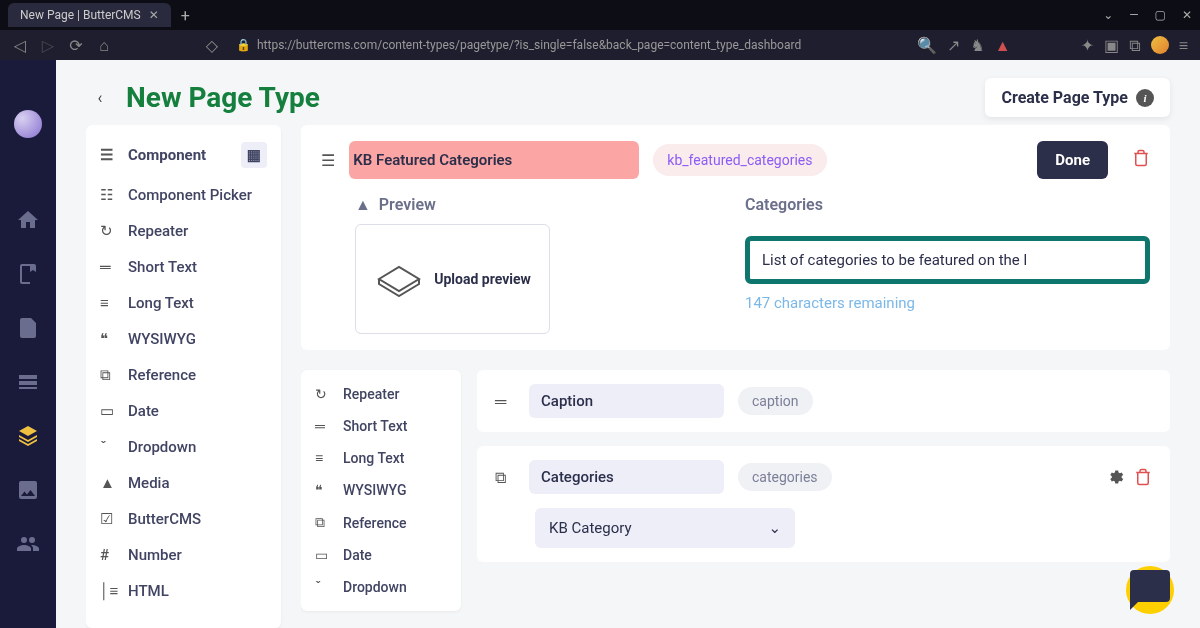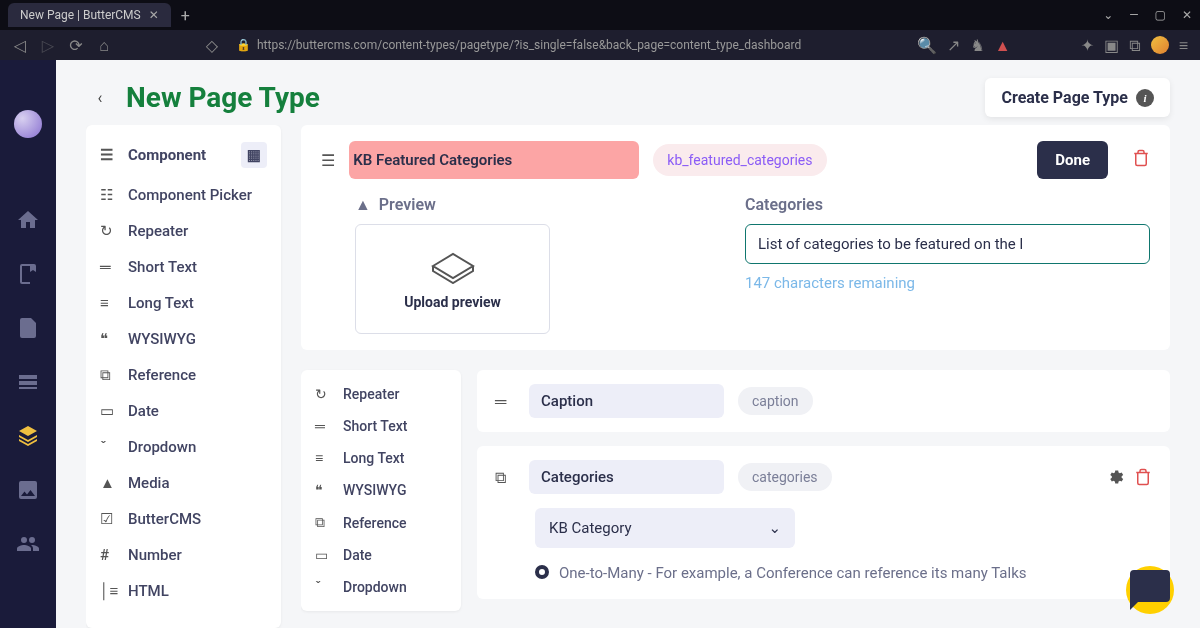--- a/index.html
+++ b/index.html
@@ -47,28 +47,28 @@
 .comp-header { display: flex; align-items: center; gap: 14px; }
 .comp-icon { color: #555; }
 .comp-name-input { flex: 1; max-width: 290px; background: #fca5a5; border: none; padding: 10px 4px; border-radius: 6px; font-size: 15px; font-weight: 600; color: #2b2f4a; }
 .comp-slug { background: #faebed; color: #8b5cf6; padding: 8px 14px; border-radius: 16px; font-size: 14px; }
 .done-btn { margin-left: auto; background: #2b2f4a; color: #fff; padding: 10px 18px; border-radius: 6px; font-weight: 700; font-size: 15px; cursor: pointer; }
 .trash-btn { color: #e05050; margin-left: 10px; cursor: pointer; }
 
 .comp-body { display: flex; gap: 20px; margin-top: 16px; padding-left: 34px; }
 .preview-col { width: 370px; }
 .section-label { color: #6b6f8a; font-size: 16px; font-weight: 600; margin-bottom: 10px; display: flex; align-items: center; gap: 8px; }
-.preview-box { border: 1px solid #dcdee8; border-radius: 6px; height: 110px; display: flex; flex-direction: column; align-items: center; justify-content: center; gap: 10px; cursor: pointer; width: 195px; }
+.preview-box { border: 1px solid #dcdee8; border-radius: 6px; height: 110px; display: flex; flex-direction: row; align-items: center; justify-content: center; gap: 10px; cursor: pointer; width: 195px; }
 .preview-logo { width: 50px; height: 36px; color: #555; }
 .upload-text { font-weight: 700; color: #2b2f4a; font-size: 14px; }
 .preview-help { color: #8b8fa8; font-size: 14px; line-height: 1.5; width: 155px; }
 .preview-row { display: flex; gap: 18px; }
 
 .desc-col { flex: 1; }
-.desc-input { width: 100%; border: 1px solid #0f766e; border-radius: 6px; padding: 10px 12px; font-size: 15px; color: #2b2f4a; }
+.desc-input { width: 100%; border: 5px solid #0f766e; border-radius: 6px; padding: 10px 12px; font-size: 15px; color: #2b2f4a; margin-top: 12px; }
 .char-count { color: #7bb8e8; font-size: 15px; margin-top: 10px; }
 
 .nested-row { display: flex; gap: 16px; }
 .nested-palette { width: 160px; background: #fff; border-radius: 6px; padding: 8px 0; box-shadow: 0 1px 3px rgba(0,0,0,0.06); }
 .nested-palette .palette-item { padding: 8px 14px; font-size: 14px; }
 
 .fields-col { flex: 1; display: flex; flex-direction: column; gap: 14px; }
 .field-card { background: #fff; border-radius: 6px; padding: 14px 18px; }
 .field-header { display: flex; align-items: center; gap: 14px; }
 .field-type-icon { color: #555; width: 20px; }
@@ -320,24 +320,20 @@
                       </svg></span>
                   <span class="trash-btn" style="margin:0"><svg width="18" height="18" viewBox="0 0 24 24" fill="none" stroke="currentColor" stroke-width="2">
                         <path d="M3 6h18M8 6V4a2 2 0 012-2h4a2 2 0 012 2v2m3 0v14a2 2 0 01-2 2H7a2 2 0 01-2-2V6"></path>
                       </svg></span>
                 </div>
               </div>
               <div class="ref-select">
                 <span>KB Category</span>
                 <span>⌄</span>
               </div>
-              <div class="radio-row">
-                <span class="radio-dot"></span>
-                <span class="radio-label">One-to-Many - For example, a Conference can reference its many Talks</span>
-              </div>
             </div>
           </div>
         </div>
       </div>
     </div>
   </div>
 </div>
 
 <div class="intercom">
   <svg width="26" height="26" viewBox="0 0 24 24" fill="#2b2f4a">

